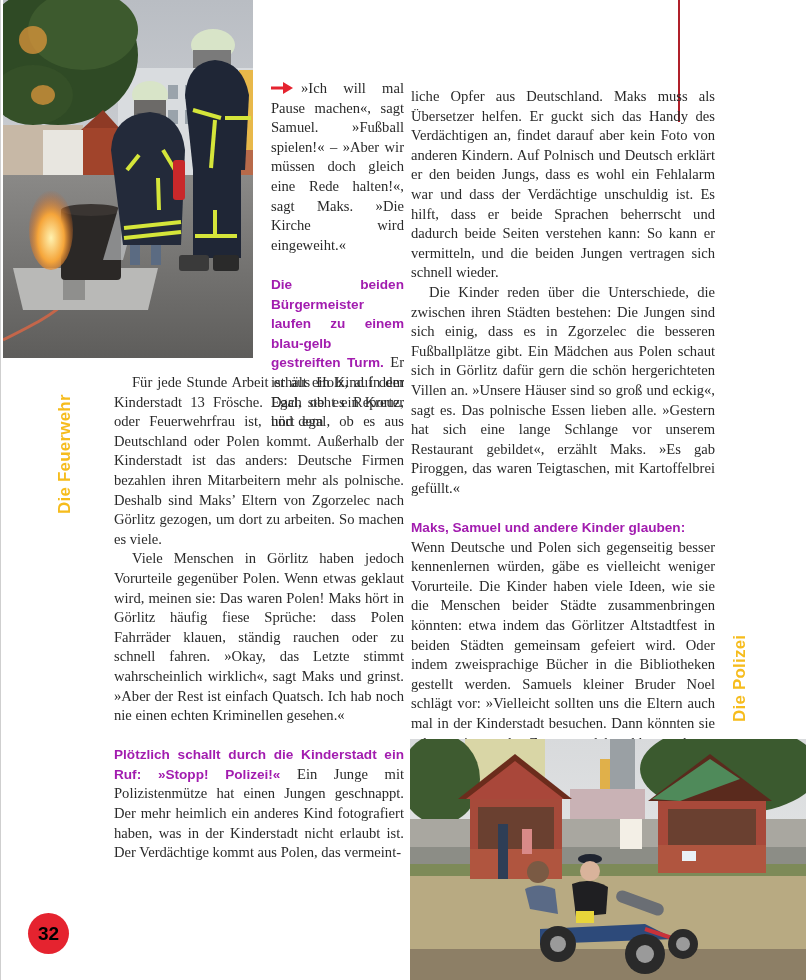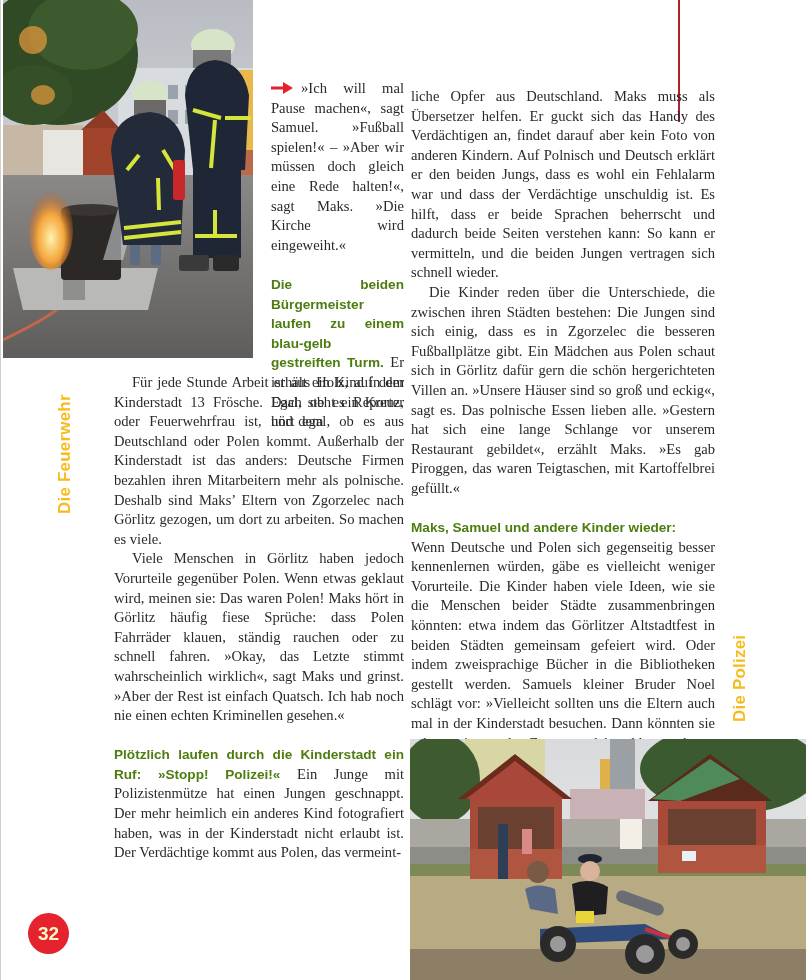--- a/index.html
+++ b/index.html
@@ -5,38 +5,38 @@
   * { box-sizing: border-box; margin: 0; padding: 0; }
   html, body { width: 806px; height: 980px; background: #fff; overflow: hidden; }
   body { position: relative; font-family: "Liberation Serif", "DejaVu Serif", serif; color: #2a2a2a; }
 
   .page { position: absolute; left: 0; top: 0; width: 682px; height: 980px; background: #fff; border-left: 1px solid #cfcfcf; }
   .right-edge { position: absolute; right: 2px; top: 0; width: 2px; height: 122px; background: #b0202a; }
 
   .body-text { font-size: 14.6px; line-height: 19.6px; text-align: justify; hyphens: manual; }
   .body-text p { margin: 0; }
   .body-text p.indent { text-indent: 18px; }
-  .hl { font-family: "Liberation Sans", "DejaVu Sans", sans-serif; font-weight: bold; color: #4d7c0f; font-size: 13.6px; }
+  .hl { font-family: "Liberation Sans", "DejaVu Sans", sans-serif; font-weight: bold; color: #a21caf; font-size: 13.6px; }
 
   
   .photo1 { position: absolute; left: 2px; top: 0; width: 250px; height: 358px; overflow: hidden; background: #6e6e6c; }
   .photo2 { position: absolute; left: 409px; top: 739px; width: 397px; height: 241px; overflow: hidden; background: #b5a57c; }
 
   
   .col-a-top { position: absolute; left: 270px; top: 79px; width: 133px; }
   .col-a-main { position: absolute; left: 113px; top: 373px; width: 290px; }
   .col-b { position: absolute; left: 410px; top: 87px; width: 304px; }
 
   .arrow { display: inline-block; width: 22px; height: 12px; vertical-align: -1px; margin-right: 8px; }
 
   .vlabel { position: absolute; font-family: "Liberation Sans", "DejaVu Sans", sans-serif; font-weight: bold; color: #f6bc1d; font-size: 17px; transform: rotate(-90deg); transform-origin: left top; white-space: nowrap; letter-spacing: 0.2px; }
   .vlabel.feuer { left: 54px; top: 514px; }
   .vlabel.polizei { left: 729px; top: 722px; }
 
-  .pagenum { position: absolute; left: 27px; top: 913px; width: 41px; height: 41px; border-radius: 50%; background: #e5232f; color: #fef9c3; font-family: "Liberation Sans", "DejaVu Sans", sans-serif; font-weight: bold; font-size: 19px; display: flex; align-items: center; justify-content: center; }
+  .pagenum { position: absolute; left: 27px; top: 913px; width: 41px; height: 41px; border-radius: 50%; background: #e5232f; color: #000000; font-family: "Liberation Sans", "DejaVu Sans", sans-serif; font-weight: bold; font-size: 19px; display: flex; align-items: center; justify-content: center; }
 
   .end-dot { display: inline-block; width: 13px; height: 13px; border-radius: 50%; background: #e5232f; vertical-align: -1px; margin-left: 8px; }
   .gap { height: 19.6px; }
 </style>
 </head>
 <body>
 
 <div class="page">
 
   <div class="right-edge"></div>
@@ -137,30 +137,30 @@
       <span class="hl">Die beiden Bürgermeister laufen zu einem blau-gelb gestreiften Turm.</span>
       <span>Er ist aus Holz, auf dem Dach steht ein Kreuz, hört dem</span>
     </p>
   </div>
 
   <div class="col-a-main body-text">
     <p class="indent">Für jede Stunde Arbeit erhält ein Kind in der Kinderstadt 13 Frösche. Egal, ob es Reporter oder Feuerwehrfrau ist, und egal, ob es aus Deutschland oder Polen kommt. Außerhalb der Kinderstadt ist das anders: Deutsche Firmen bezahlen ihren Mitarbeitern mehr als polnische. Deshalb sind Maks’ Eltern von Zgorzelec nach Görlitz gezogen, um dort zu arbeiten. So machen es viele.</p>
     <p class="indent">Viele Menschen in Görlitz haben jedoch Vorurteile gegenüber Polen. Wenn etwas geklaut wird, meinen sie: Das waren Polen! Maks hört in Görlitz häufig fiese Sprüche: dass Polen Fahrräder klauen, ständig rauchen oder zu schnell fahren. »Okay, das Letzte stimmt wahrscheinlich wirklich«, sagt Maks und grinst. »Aber der Rest ist einfach Quatsch. Ich hab noch nie einen echten Kriminellen gesehen.«</p>
     <div class="gap"></div>
     <p>
-      <span class="hl">Plötzlich laufen durch die Kinderstadt ein Ruf: »Stopp! Polizei!«</span>
+      <span class="hl">Plötzlich schallt durch die Kinderstadt ein Ruf: »Stopp! Polizei!«</span>
       <span>Ein Junge mit Polizistenmütze hat einen Jungen geschnappt. Der mehr heimlich ein anderes Kind fotografiert haben, was in der Kinderstadt nicht erlaubt ist. Der Verdächtige kommt aus Polen, das vermeint-</span>
     </p>
   </div>
 
   <div class="col-b body-text">
     <p>liche Opfer aus Deutschland. Maks muss als Übersetzer helfen. Er guckt sich das Handy des Verdächtigen an, findet darauf aber kein Foto von anderen Kindern. Auf Polnisch und Deutsch erklärt er den beiden Jungs, dass es wohl ein Fehlalarm war und dass der Verdächtige unschuldig ist. Es hilft, dass er beide Sprachen beherrscht und dadurch beide Seiten verstehen kann: So kann er vermitteln, und die beiden Jungen vertragen sich schnell wieder.</p>
     <p class="indent">Die Kinder reden über die Unterschiede, die zwischen ihren Städten bestehen: Die Jungen sind sich einig, dass es in Zgorzelec die besseren Fußballplätze gibt. Ein Mädchen aus Polen schaut sich in Görlitz dafür gern die schön hergerichteten Villen an. »Unsere Häuser sind so groß und eckig«, sagt es. Das polnische Essen lieben alle. »Gestern hat sich eine lange Schlange vor unserem Restaurant gebildet«, erzählt Maks. »Es gab Piroggen, das waren Teigtaschen, mit Kartoffelbrei gefüllt.«</p>
     <div class="gap"></div>
-    <p class="hl">Maks, Samuel und andere Kinder wieder:</p>
+    <p class="hl">Maks, Samuel und andere Kinder glauben:</p>
     <p>
       <span>Wenn Deutsche und Polen sich gegenseitig besser kennenlernen würden, gäbe es vielleicht weniger Vorurteile. Die Kinder haben viele Ideen, wie sie die Menschen beider Städte zusammenbringen könnten: etwa indem das Görlitzer Altstadtfest in beiden Städten gemeinsam gefeiert wird. Oder indem zweisprachige Bücher in die Bibliotheken gestellt werden. Samuels kleiner Bruder Noel schlägt vor: »Vielleicht sollten uns die Eltern auch mal in der Kinderstadt besuchen. Dann könnten sie sehen, wie gut das Zusammenleben klappen kann, wenn alle mithelfen.«</span><span class="end-dot"></span>
     </p>
   </div>
 
   <div class="vlabel feuer">Die Feuerwehr</div>
   <div class="vlabel polizei">Die Polizei</div>
 
   <div class="photo2" title="Zwei Jungen auf einem Tretauto vor Holzhäuschen, einer trägt eine Polizeimütze">
     <svg width="397" height="241" viewBox="0 0 397 241">

